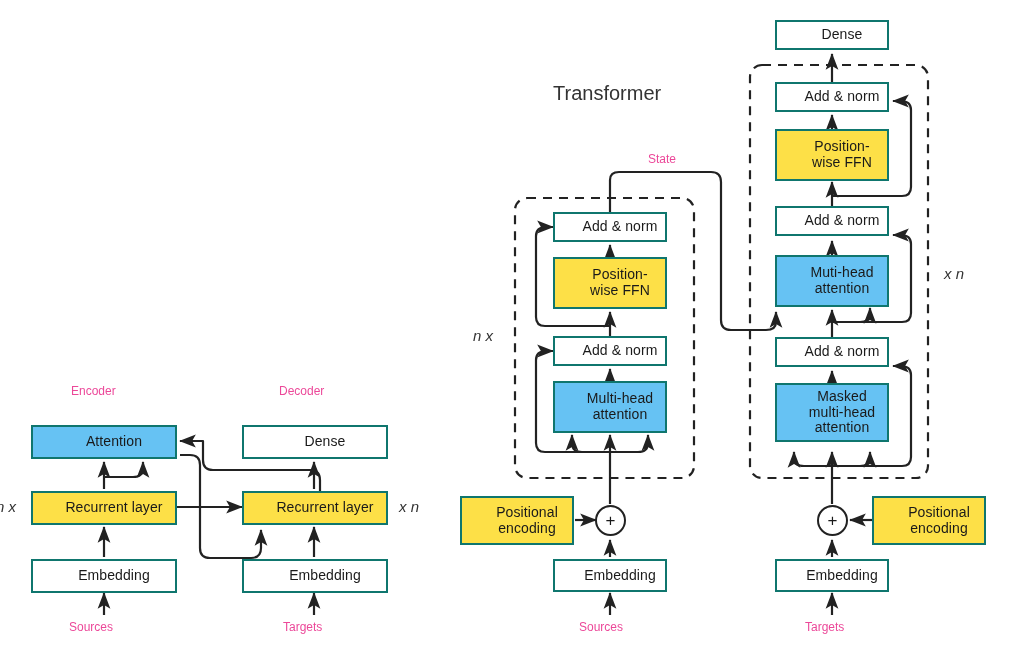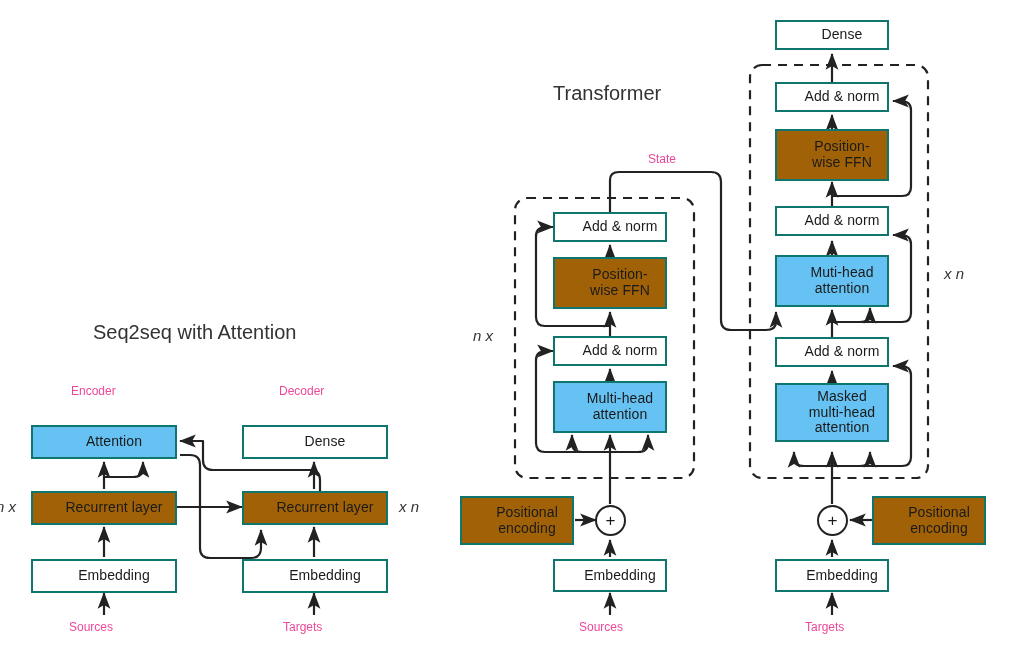--- a/index.html
+++ b/index.html
@@ -38,21 +38,21 @@
     justify-content: center;
     text-align: center;
     color: #1a1a1a;
     font-size: 14px;
     line-height: 1.12;
     letter-spacing: 0.1px;
     white-space: pre-line;
     padding-left: 20px;
   }
   .fill-dark  { background: #66C2F3; }
-  .fill-light { background: #a16207; }
+  .fill-light { background: #fde047; }
   .fill-white { background: #ffffff; }
 
   .plain-label {
     position: absolute;
     color: #ec4899;
     font-size: 12px;
     white-space: nowrap;
   }
   .title-label {
     position: absolute;
@@ -168,21 +168,20 @@
 
       <path d="M832,82 L832,54" marker-end="url(#ah)"></path>
     </g>
 
     <g fill="none" stroke="#222222" stroke-width="2.2" stroke-dasharray="9,7" stroke-linejoin="round">
       <rect x="515" y="198" width="179" height="280" rx="12" ry="12"></rect>
       <rect x="750" y="65" width="178" height="413" rx="12" ry="12"></rect>
     </g>
   </svg>
 
-  <div class="title-label" style="left:93px; top:321px;">Seq2seq with Attention</div>
 
   <div class="plain-label" style="left:71px; top:384px;">Encoder</div>
   <div class="plain-label" style="left:279px; top:384px;">Decoder</div>
 
   <div class="rep-label" style="left:-4px; top:498px;">n x</div>
   <div class="rep-label" style="left:399px; top:498px;">x n</div>
 
   <div class="node-box fill-dark" style="left:31px; top:425px; width:146px; height:34px;">Attention</div>
   <div class="node-box fill-light" style="left:31px; top:491px; width:146px; height:34px;">Recurrent layer</div>
   <div class="node-box fill-white" style="left:31px; top:559px; width:146px; height:34px;">Embedding</div>

